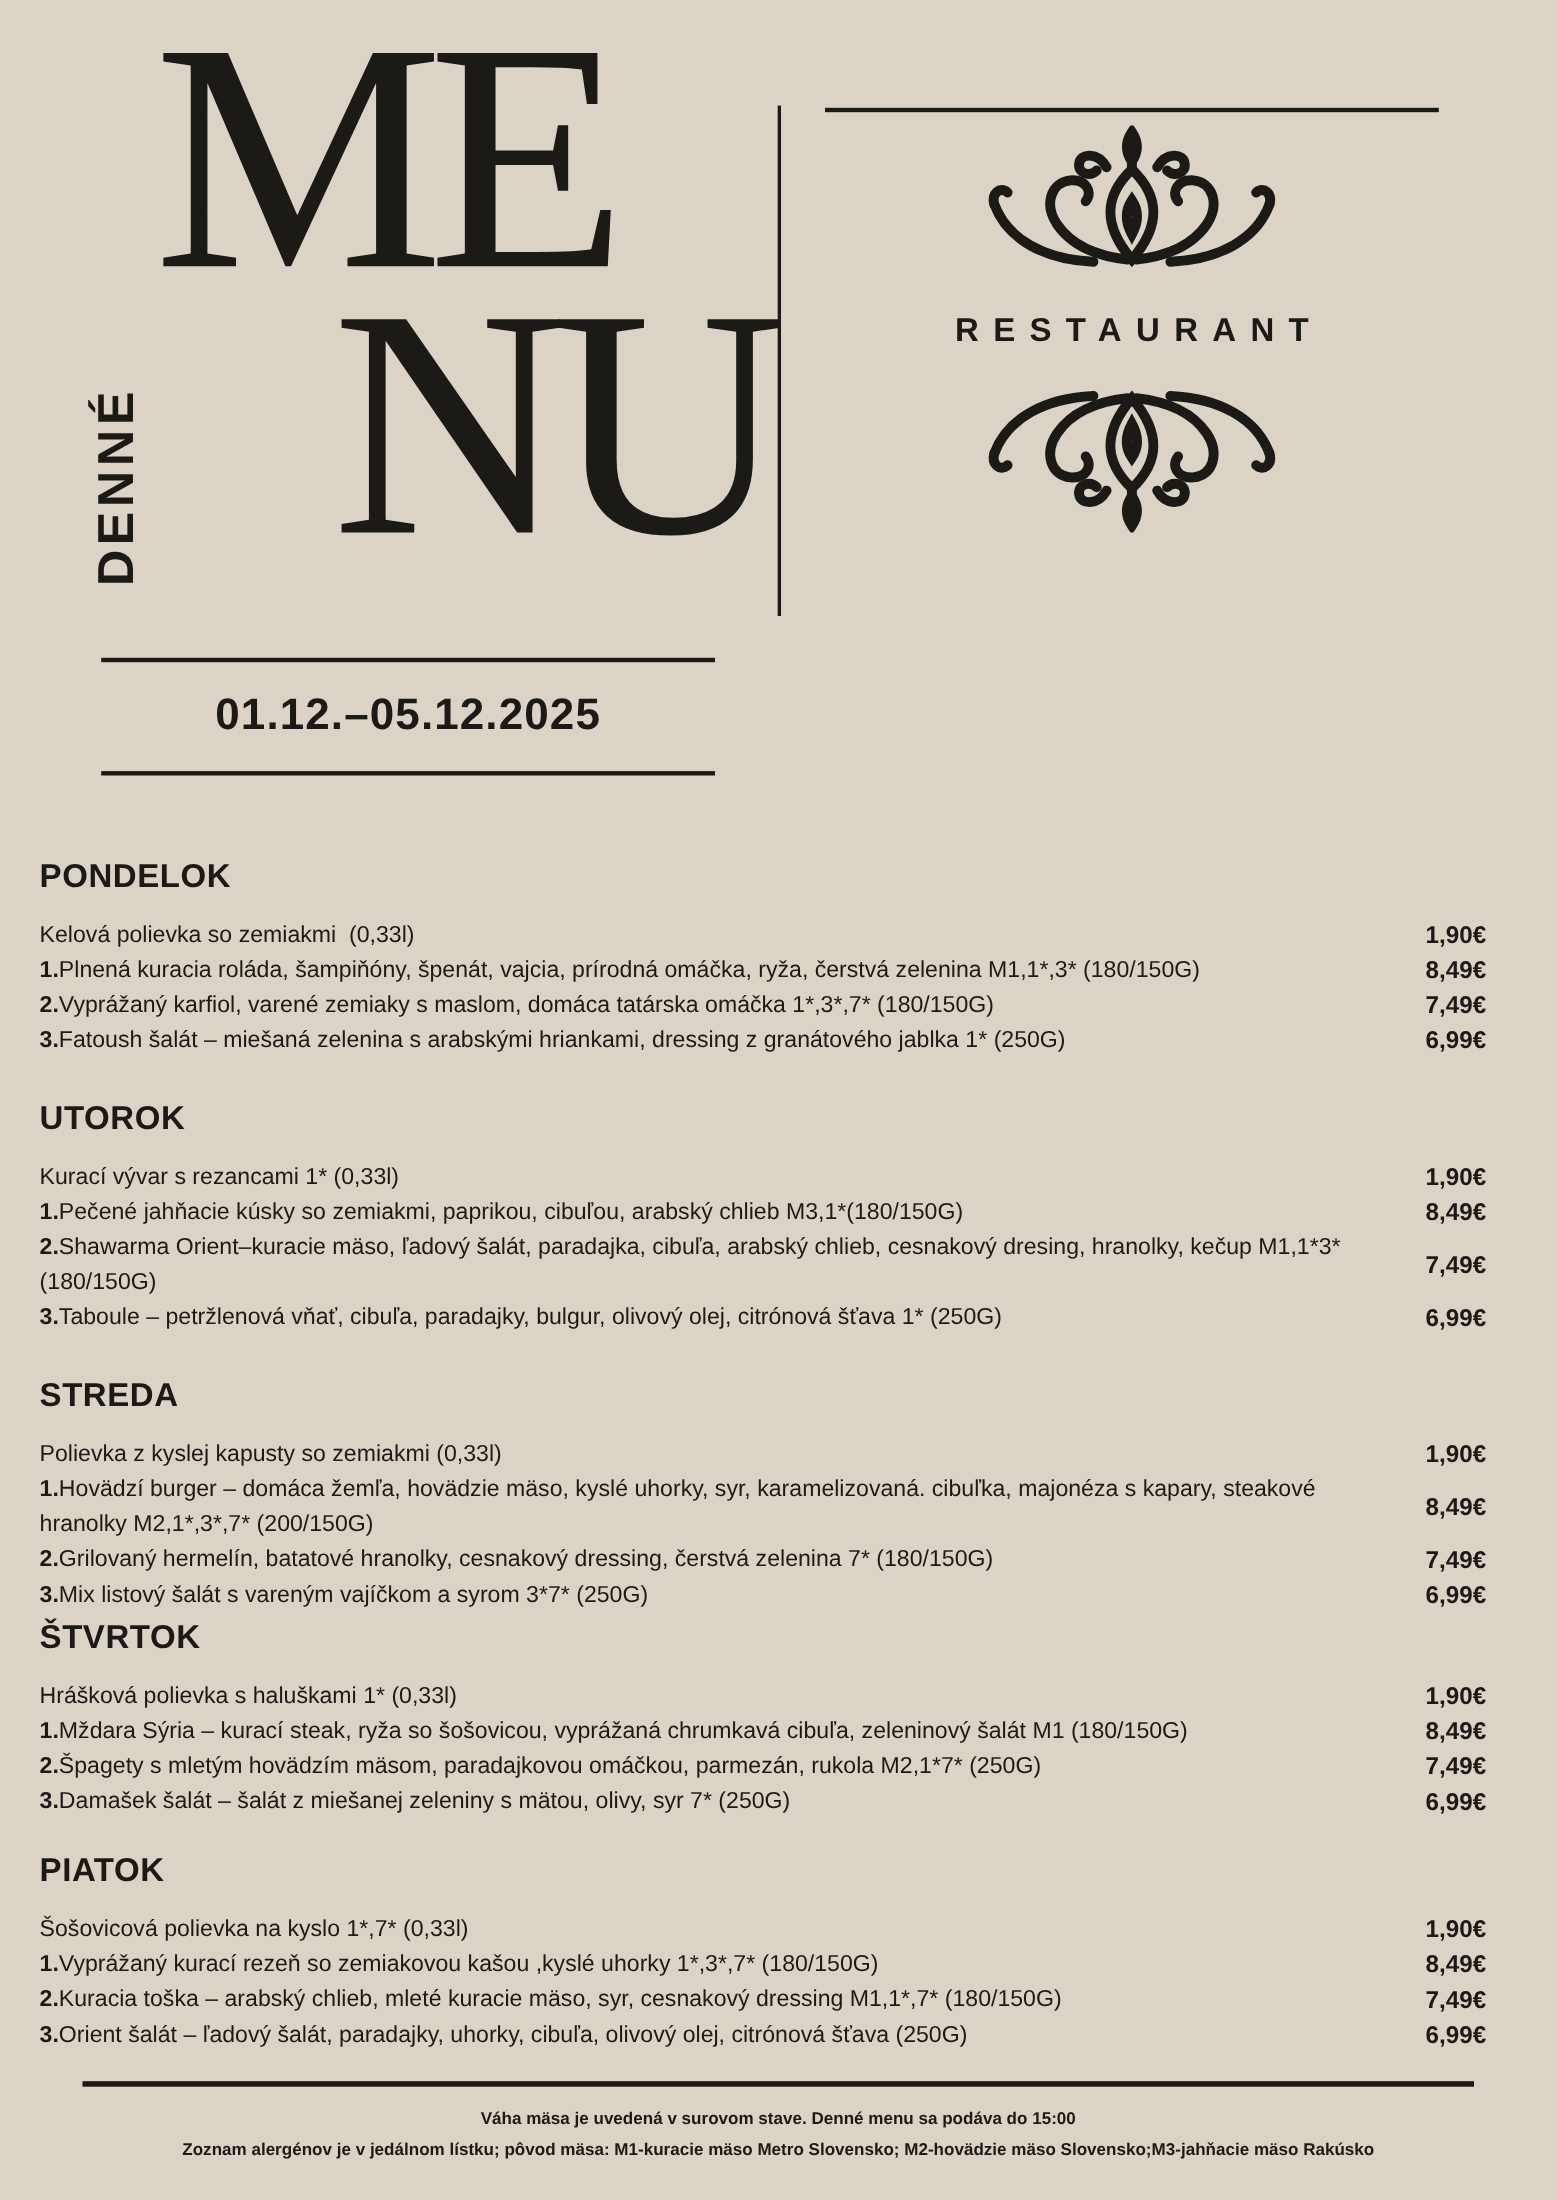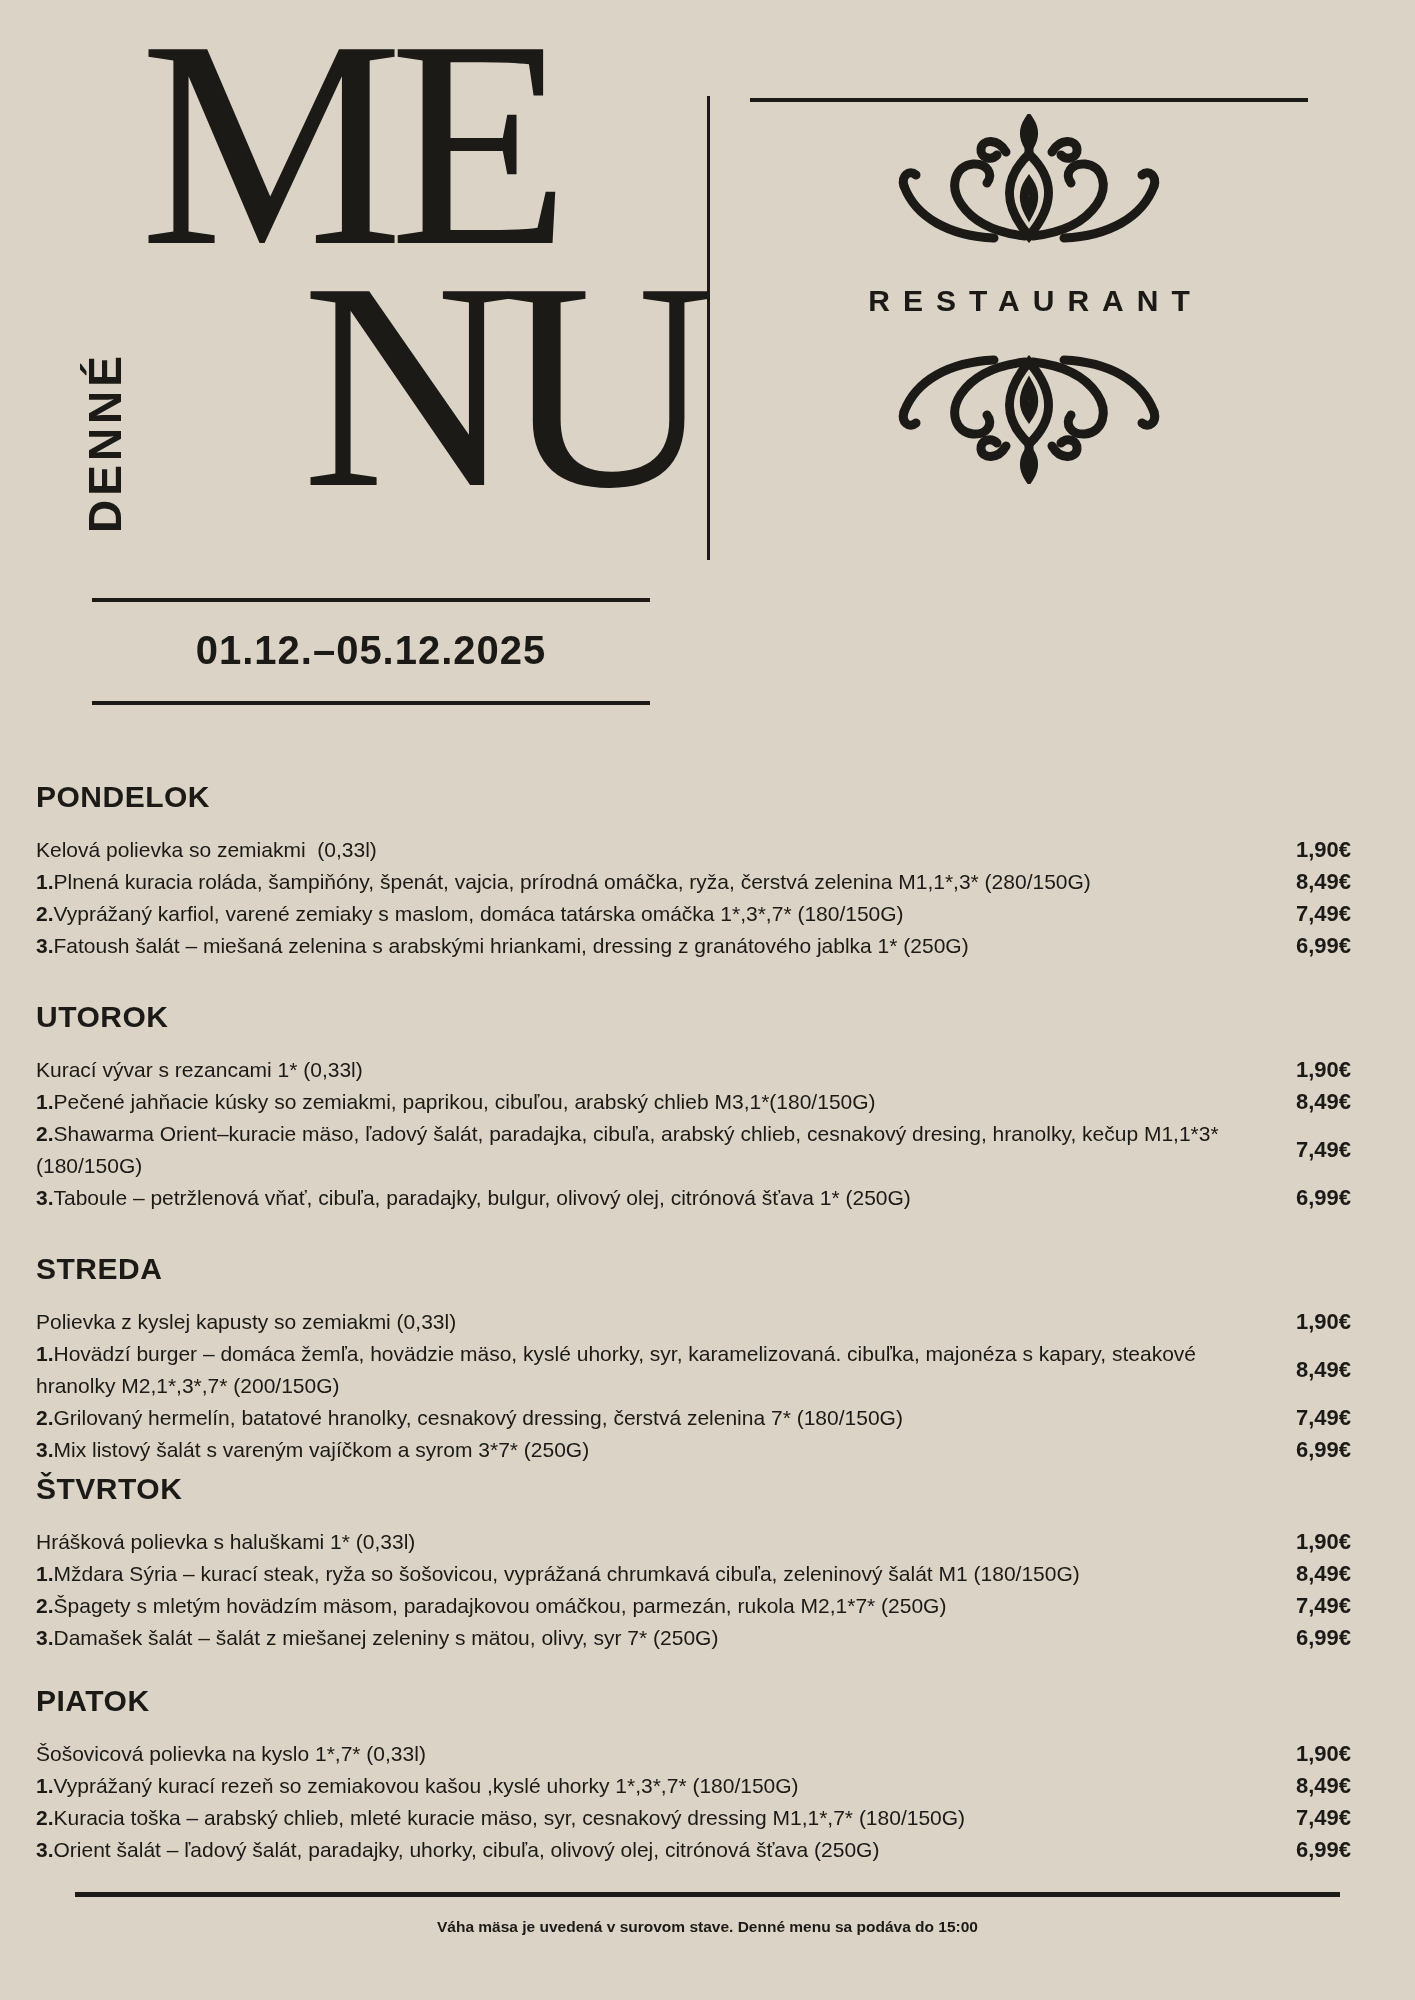--- a/index.html
+++ b/index.html
@@ -129,21 +129,21 @@
 <main class="menu">
   <section class="day">
     <h2 class="day-name">PONDELOK</h2>
     <div class="day-items">
   <div class="item">
     <div class="item-text"><span class="item-num"></span><span class="item-text-body">Kelová polievka so zemiakmi  (0,33l)</span></div>
     <div class="item-price">1,90€</div>
   </div>
 
   <div class="item">
-    <div class="item-text"><span class="item-num">1.</span><span class="item-text-body">Plnená kuracia roláda, šampiňóny, špenát, vajcia, prírodná omáčka, ryža, čerstvá zelenina M1,1*,3* (280/150G)</span></div>
+    <div class="item-text"><span class="item-num">1.</span><span class="item-text-body">Plnená kuracia roláda, šampiňóny, špenát, vajcia, prírodná omáčka, ryža, čerstvá zelenina M1,1*,3* (180/150G)</span></div>
     <div class="item-price">8,49€</div>
   </div>
 
   <div class="item">
     <div class="item-text"><span class="item-num">2.</span><span class="item-text-body">Vyprážaný karfiol, varené zemiaky s maslom, domáca tatárska omáčka 1*,3*,7* (180/150G)</span></div>
     <div class="item-price">7,49€</div>
   </div>
 
   <div class="item">
     <div class="item-text"><span class="item-num">3.</span><span class="item-text-body">Fatoush šalát – miešaná zelenina s arabskými hriankami, dressing z granátového jablka 1* (250G)</span></div>
@@ -249,14 +249,15 @@
     <div class="item-text"><span class="item-num">3.</span><span class="item-text-body">Orient šalát – ľadový šalát, paradajky, uhorky, cibuľa, olivový olej, citrónová šťava (250G)</span></div>
     <div class="item-price">6,99€</div>
   </div>
 </div>
   </section>
 </main>
 
 <footer class="footer">
   <hr class="rule">
   <div class="footer-note first">Váha mäsa je uvedená v surovom stave. Denné menu sa podáva do 15:00</div>
+  <div class="footer-note second">Zoznam alergénov je v jedálnom lístku; pôvod mäsa: M1-kuracie mäso Metro Slovensko; M2-hovädzie mäso Slovensko;M3-jahňacie mäso Rakúsko</div>
 
 </footer>
 
 </body></html>

